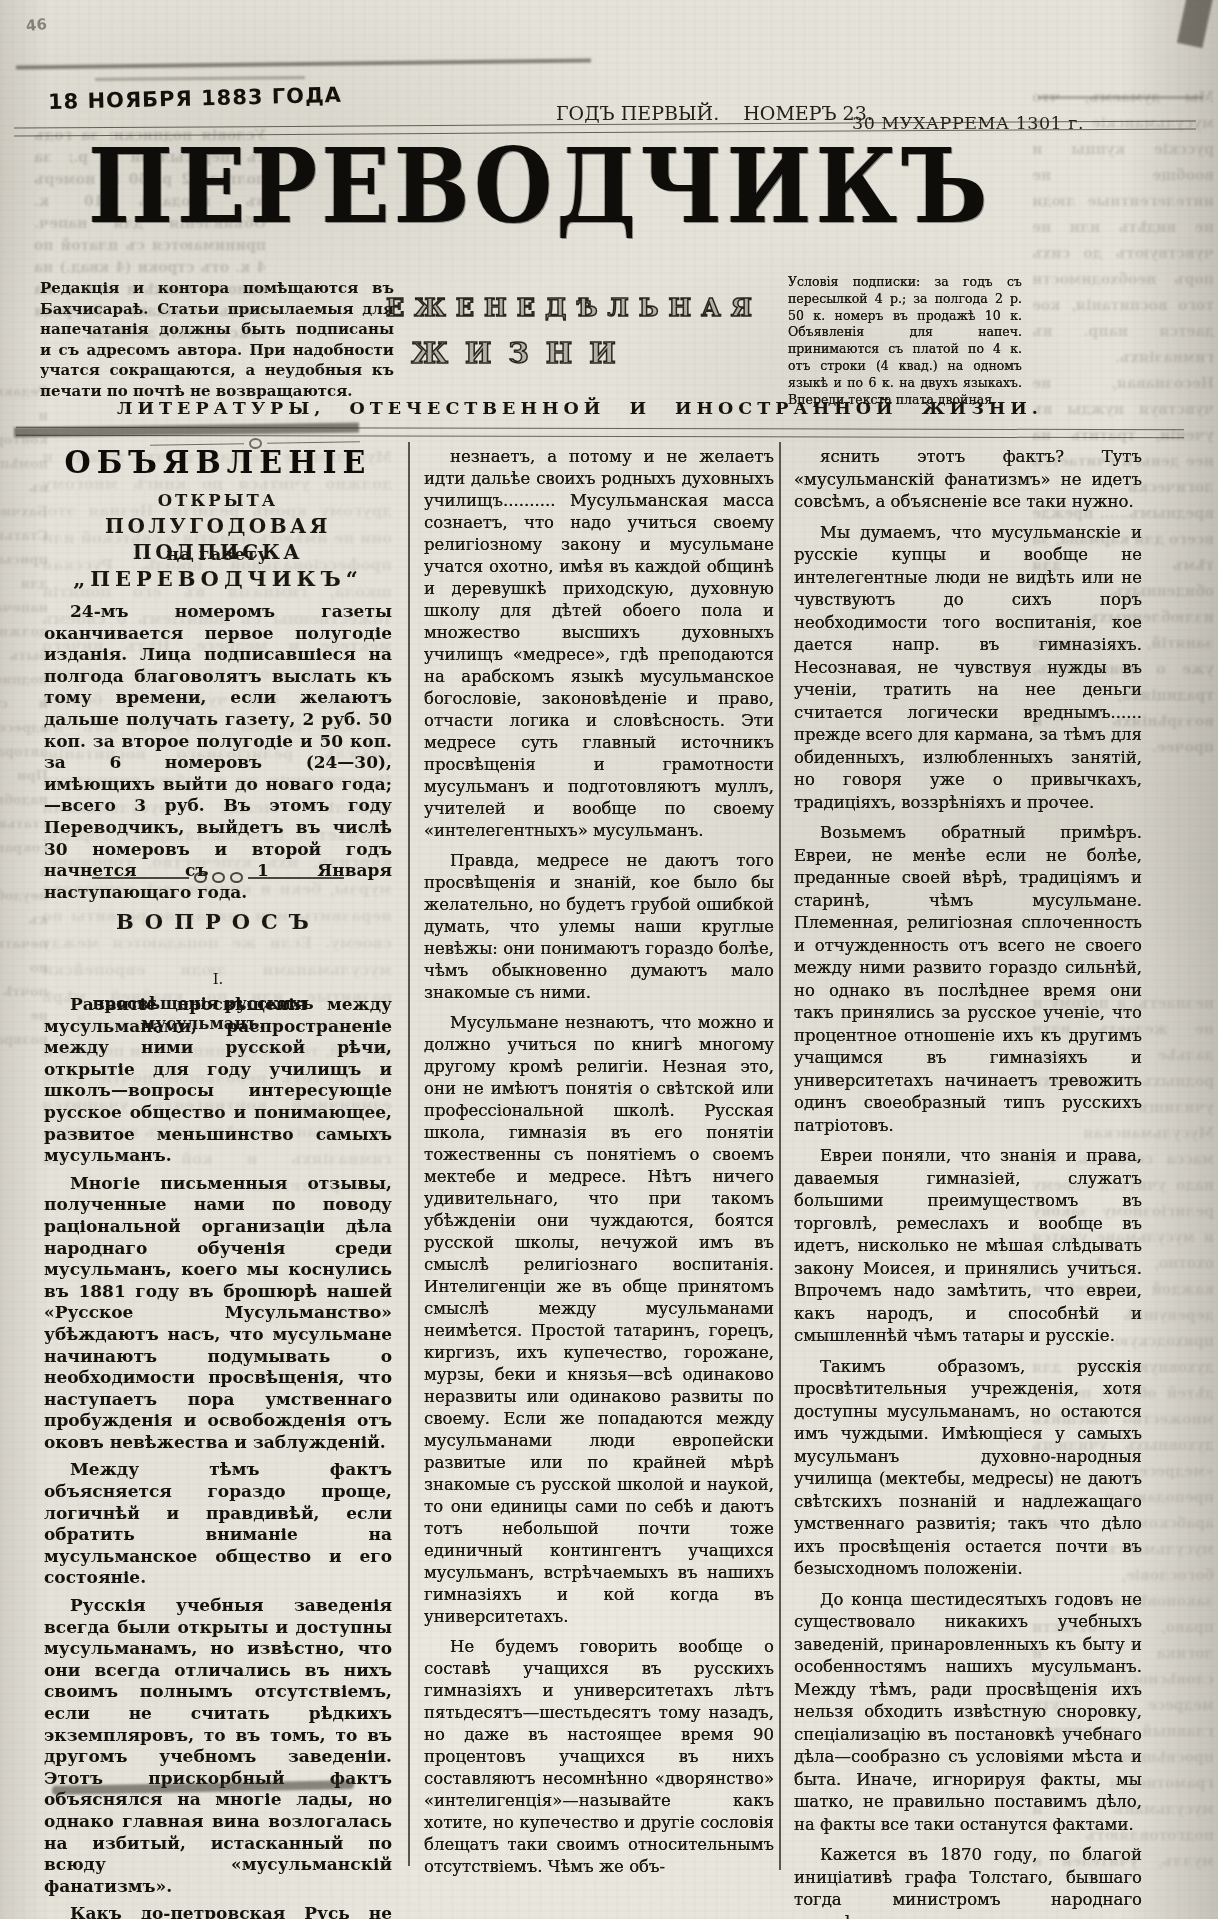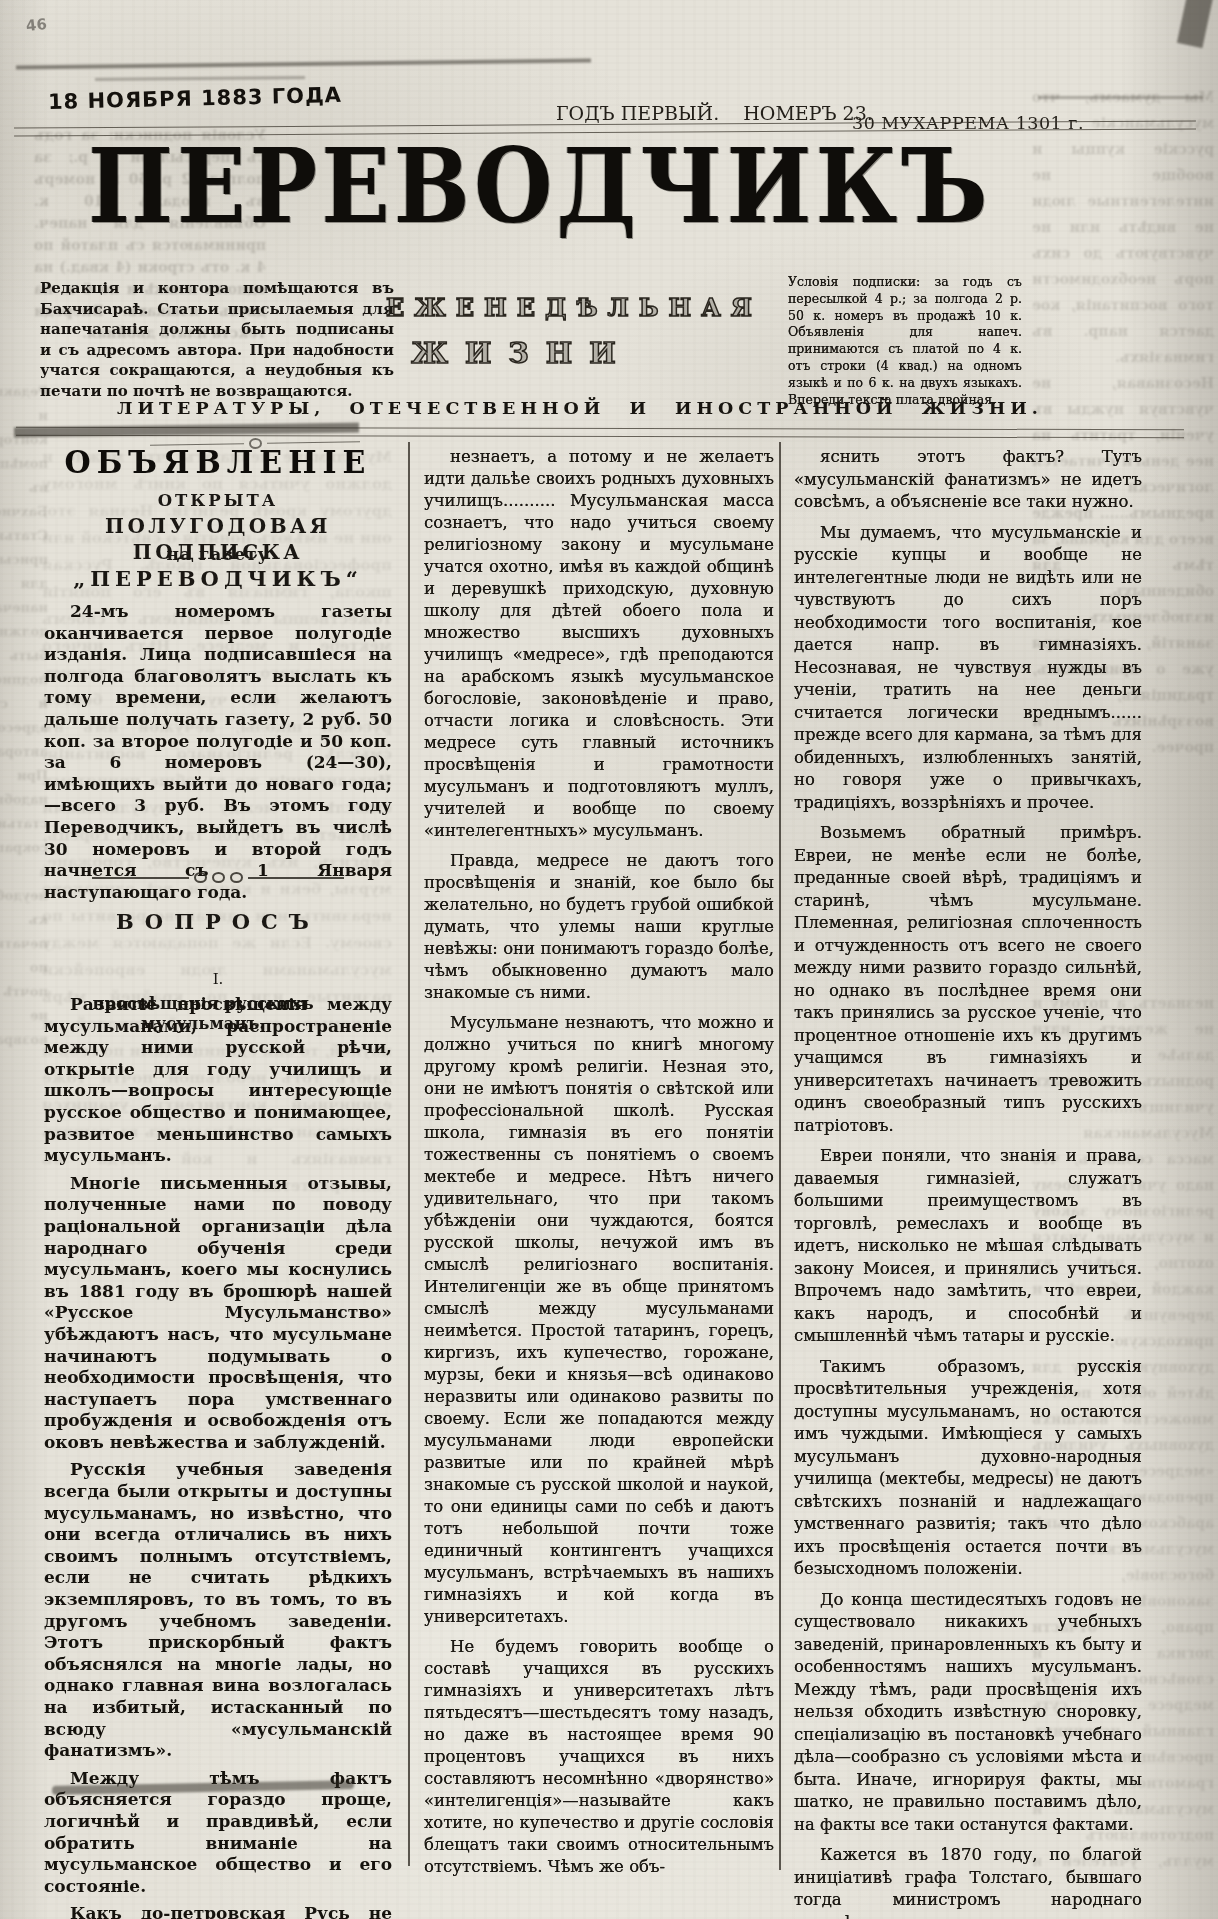--- a/index.html
+++ b/index.html
@@ -153,22 +153,22 @@
       <span class="ring"></span>
       <span class="ring"></span>
       <span class="ln"></span>
   </div>
   <div class="abs art-head c">ВОПРОСЪ</div>
   <div class="abs art-subhead c">просвѣщенія русскихъ мусульманъ.</div>
   <div class="abs art-section c">I.</div>
   <div class="abs art-body col col1-txt">
     <p>Развитіе просвѣщенія между мусульманами, распространеніе между ними русской рѣчи, открытіе для году училищъ и школъ—вопросы интересующіе русское общество и понимающее, развитое меньшинство самыхъ мусульманъ.</p>
     <p>Многіе письменныя отзывы, полученные нами по поводу раціональной организаціи дѣла народнаго обученія среди мусульманъ, коего мы коснулись въ 1881 году въ брошюрѣ нашей «Русское Мусульманство» убѣждаютъ насъ, что мусульмане начинаютъ подумывать о необходимости просвѣщенія, что наступаетъ пора умственнаго пробужденія и освобожденія отъ оковъ невѣжества и заблужденій.</p>
+    <p>Между тѣмъ фактъ объясняется гораздо проще, логичнѣй и правдивѣй, если обратить вниманіе на мусульманское общество и его состояніе.</p>
     <p>Русскія учебныя заведенія всегда были открыты и доступны мусульманамъ, но извѣстно, что они всегда отличались въ нихъ своимъ полнымъ отсутствіемъ, если не считать рѣдкихъ экземпляровъ, то въ томъ, то въ другомъ учебномъ заведеніи. Этотъ прискорбный фактъ объяснялся на многіе лады, но однако главная вина возлогалась на избитый, истасканный по всюду «мусульманскій фанатизмъ».</p>
-    <p>Между тѣмъ фактъ объясняется гораздо проще, логичнѣй и правдивѣй, если обратить вниманіе на мусульманское общество и его состояніе.</p>
     <p>Какъ до-петровская Русь не знала и нечувствовала нужды идти дальше духовныхъ академій Москвы и Кіева, такъ современное наше мусульманство</p>
   </div>
   <div class="abs smudge sm3"></div>
 
   <div class="abs col col23 col2-body">
     <p>незнаетъ, а потому и не желаетъ идти дальѣе своихъ родныхъ духовныхъ училищъ.......... Мусульманская масса сознаетъ, что надо учиться своему религіозному закону и мусульмане учатся охотно, имѣя въ каждой общинѣ и деревушкѣ приходскую, духовную школу для дѣтей обоего пола и множество высшихъ духовныхъ училищъ «медресе», гдѣ преподаются на арабскомъ языкѣ мусульманское богословіе, законовѣденіе и право, отчасти логика и словѣсность. Эти медресе суть главный источникъ просвѣщенія и грамотности мусульманъ и подготовляютъ муллъ, учителей и вообще по своему «интелегентныхъ» мусульманъ.</p>
     <p>Правда, медресе не даютъ того просвѣщенія и знаній, кое было бы желательно, но будетъ грубой ошибкой думать, что улемы наши круглые невѣжы: они понимаютъ гораздо болѣе, чѣмъ обыкновенно думаютъ мало знакомые съ ними.</p>
     <p>Мусульмане незнаютъ, что можно и должно учиться по книгѣ многому другому кромѣ религіи. Незная это, они не имѣютъ понятія о свѣтской или профессіональной школѣ. Русская школа, гимназія въ его понятіи тожественны съ понятіемъ о своемъ мектебе и медресе. Нѣтъ ничего удивительнаго, что при такомъ убѣжденіи они чуждаются, боятся русской школы, нечужой имъ въ смыслѣ религіознаго воспитанія. Интелигенціи же въ обще принятомъ смыслѣ между мусульманами неимѣется. Простой татаринъ, горецъ, киргизъ, ихъ купечество, горожане, мурзы, беки и князья—всѣ одинаково неразвиты или одинаково развиты по своему. Если же попадаются между мусульманами люди европейски развитые или по крайней мѣрѣ знакомые съ русской школой и наукой, то они единицы сами по себѣ и даютъ тотъ небольшой почти тоже единичный контингентъ учащихся мусульманъ, встрѣчаемыхъ въ нашихъ гимназіяхъ и кой когда въ университетахъ.</p>
     <p>Не будемъ говорить вообще о составѣ учащихся въ русскихъ гимназіяхъ и университетахъ лѣтъ пятьдесятъ—шестьдесятъ тому назадъ, но даже въ настоящее время 90 процентовъ учащихся въ нихъ составляютъ несомнѣнно «дворянство» «интелигенція»—называйте какъ хотите, но купечество и другіе сословія блещатъ таки своимъ относительнымъ отсутствіемъ. Чѣмъ же объ-</p>
   </div>

